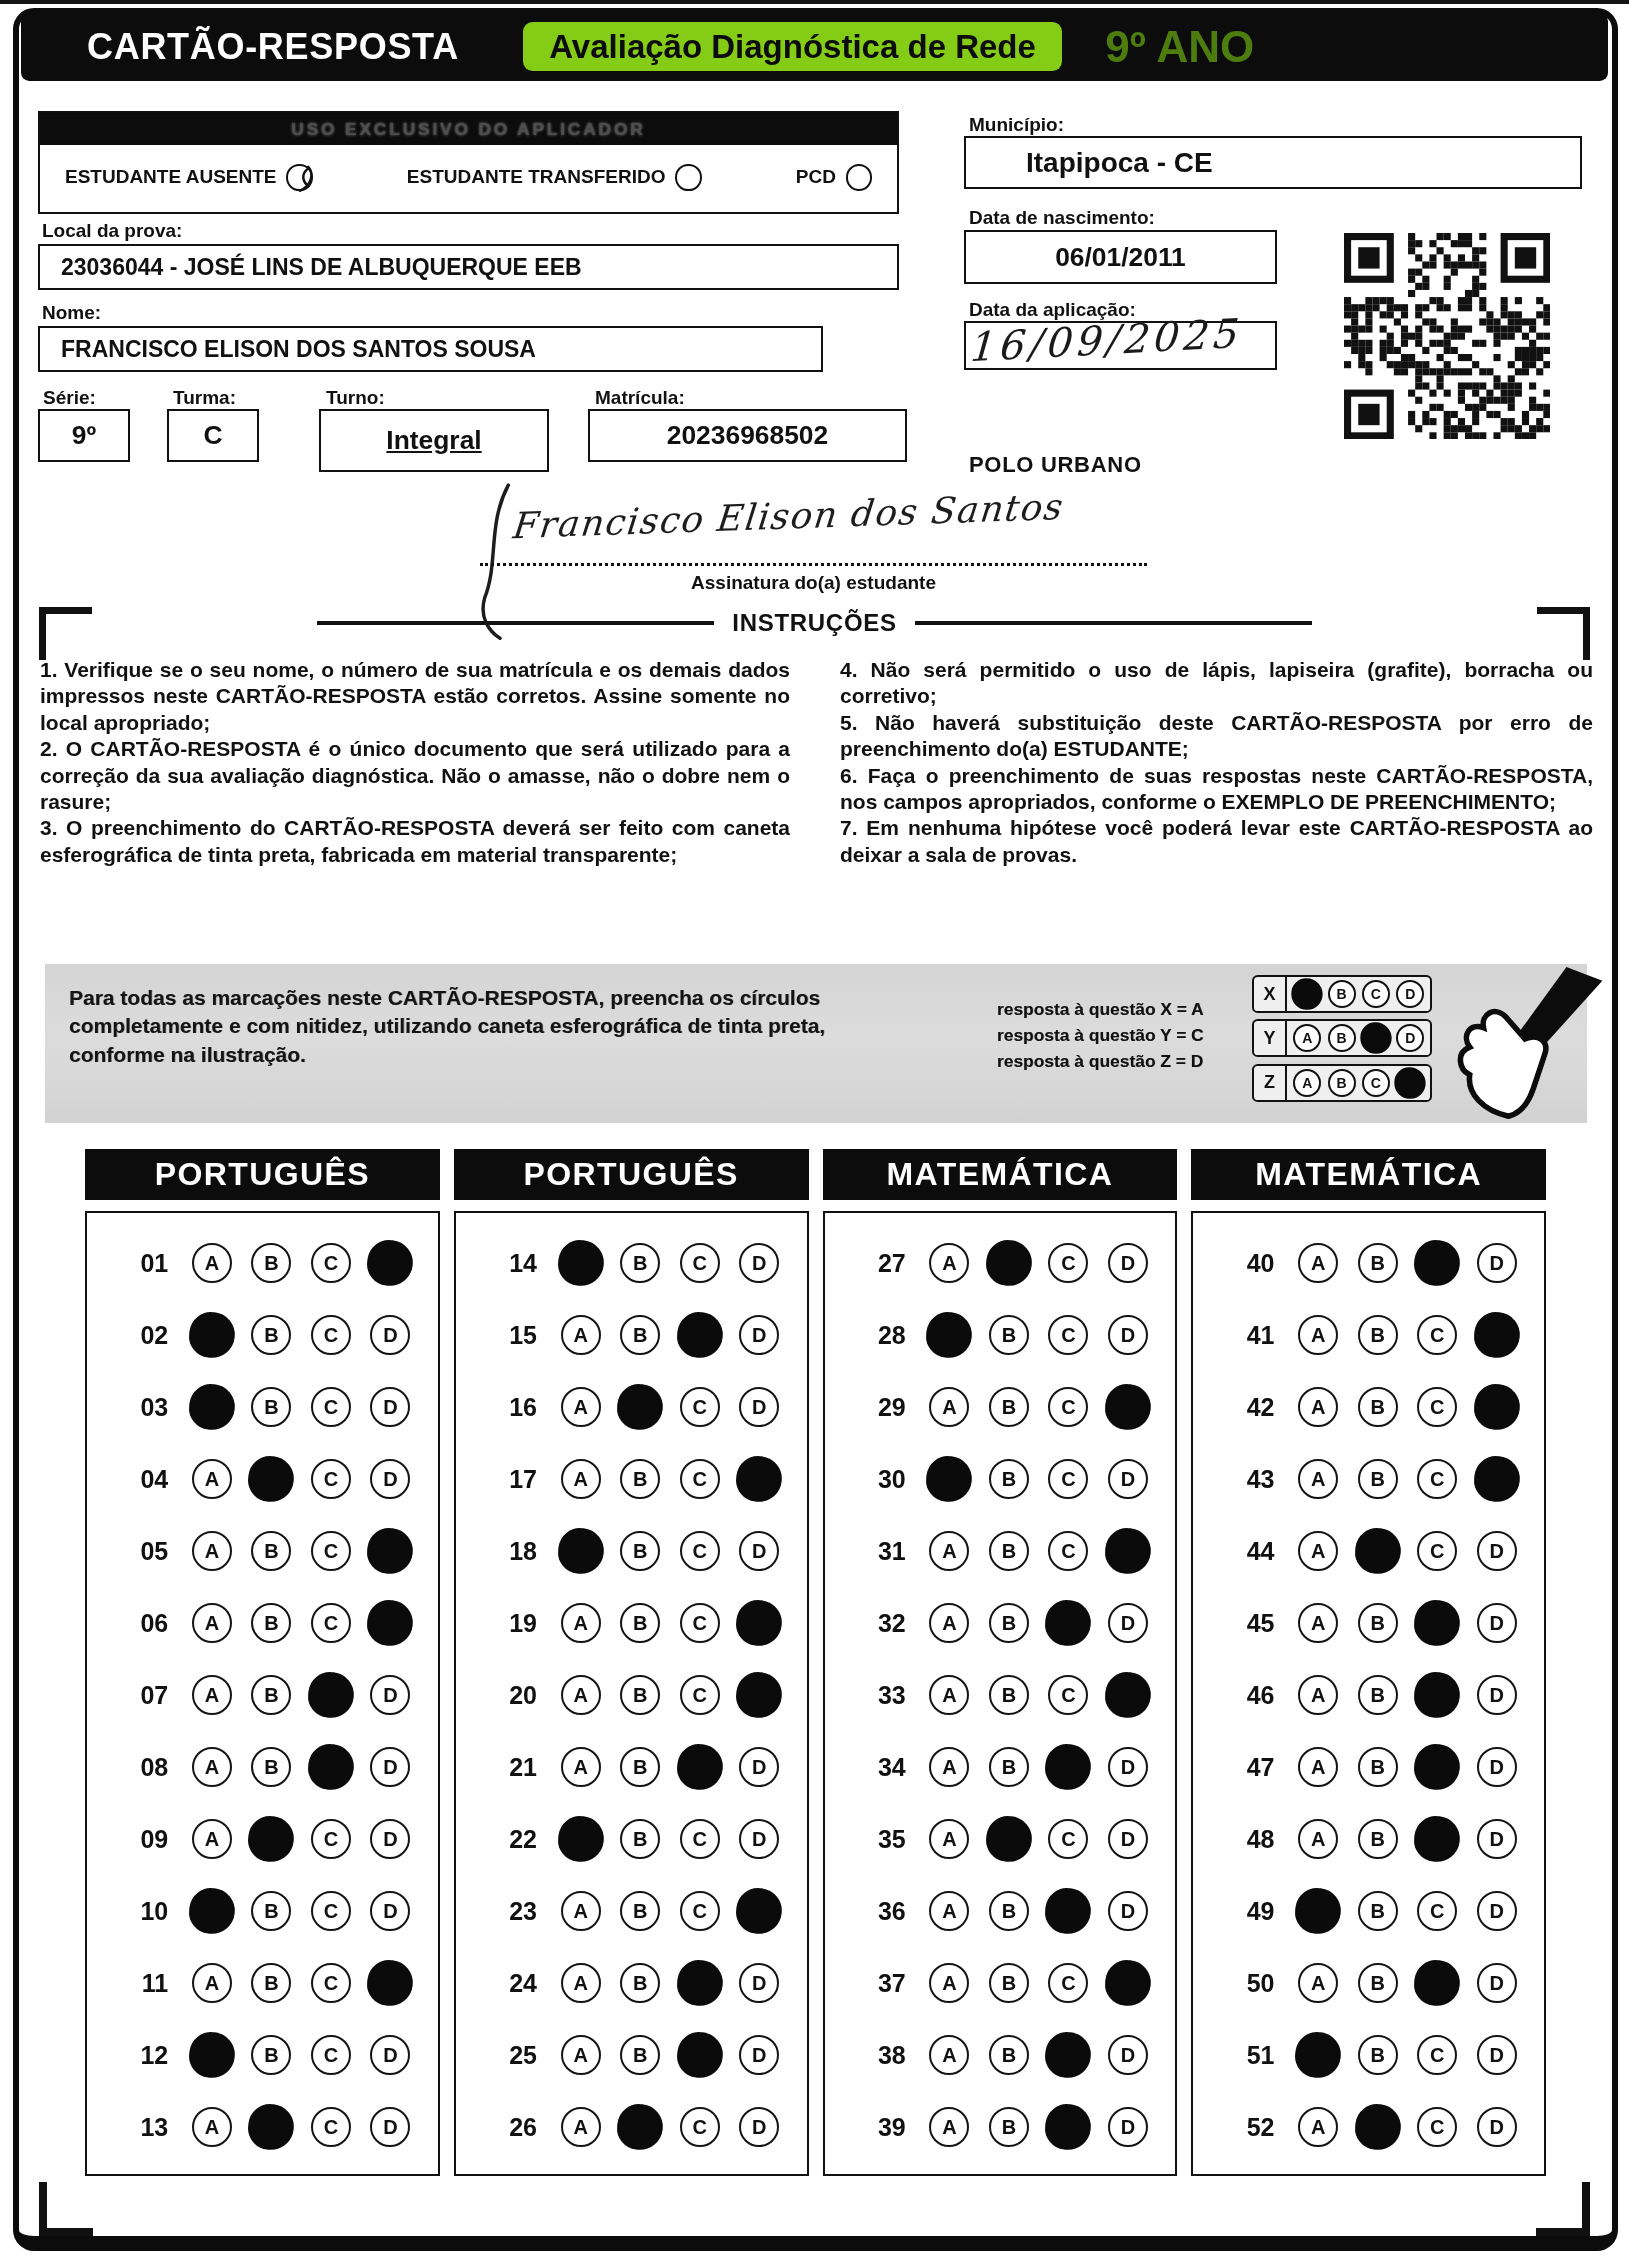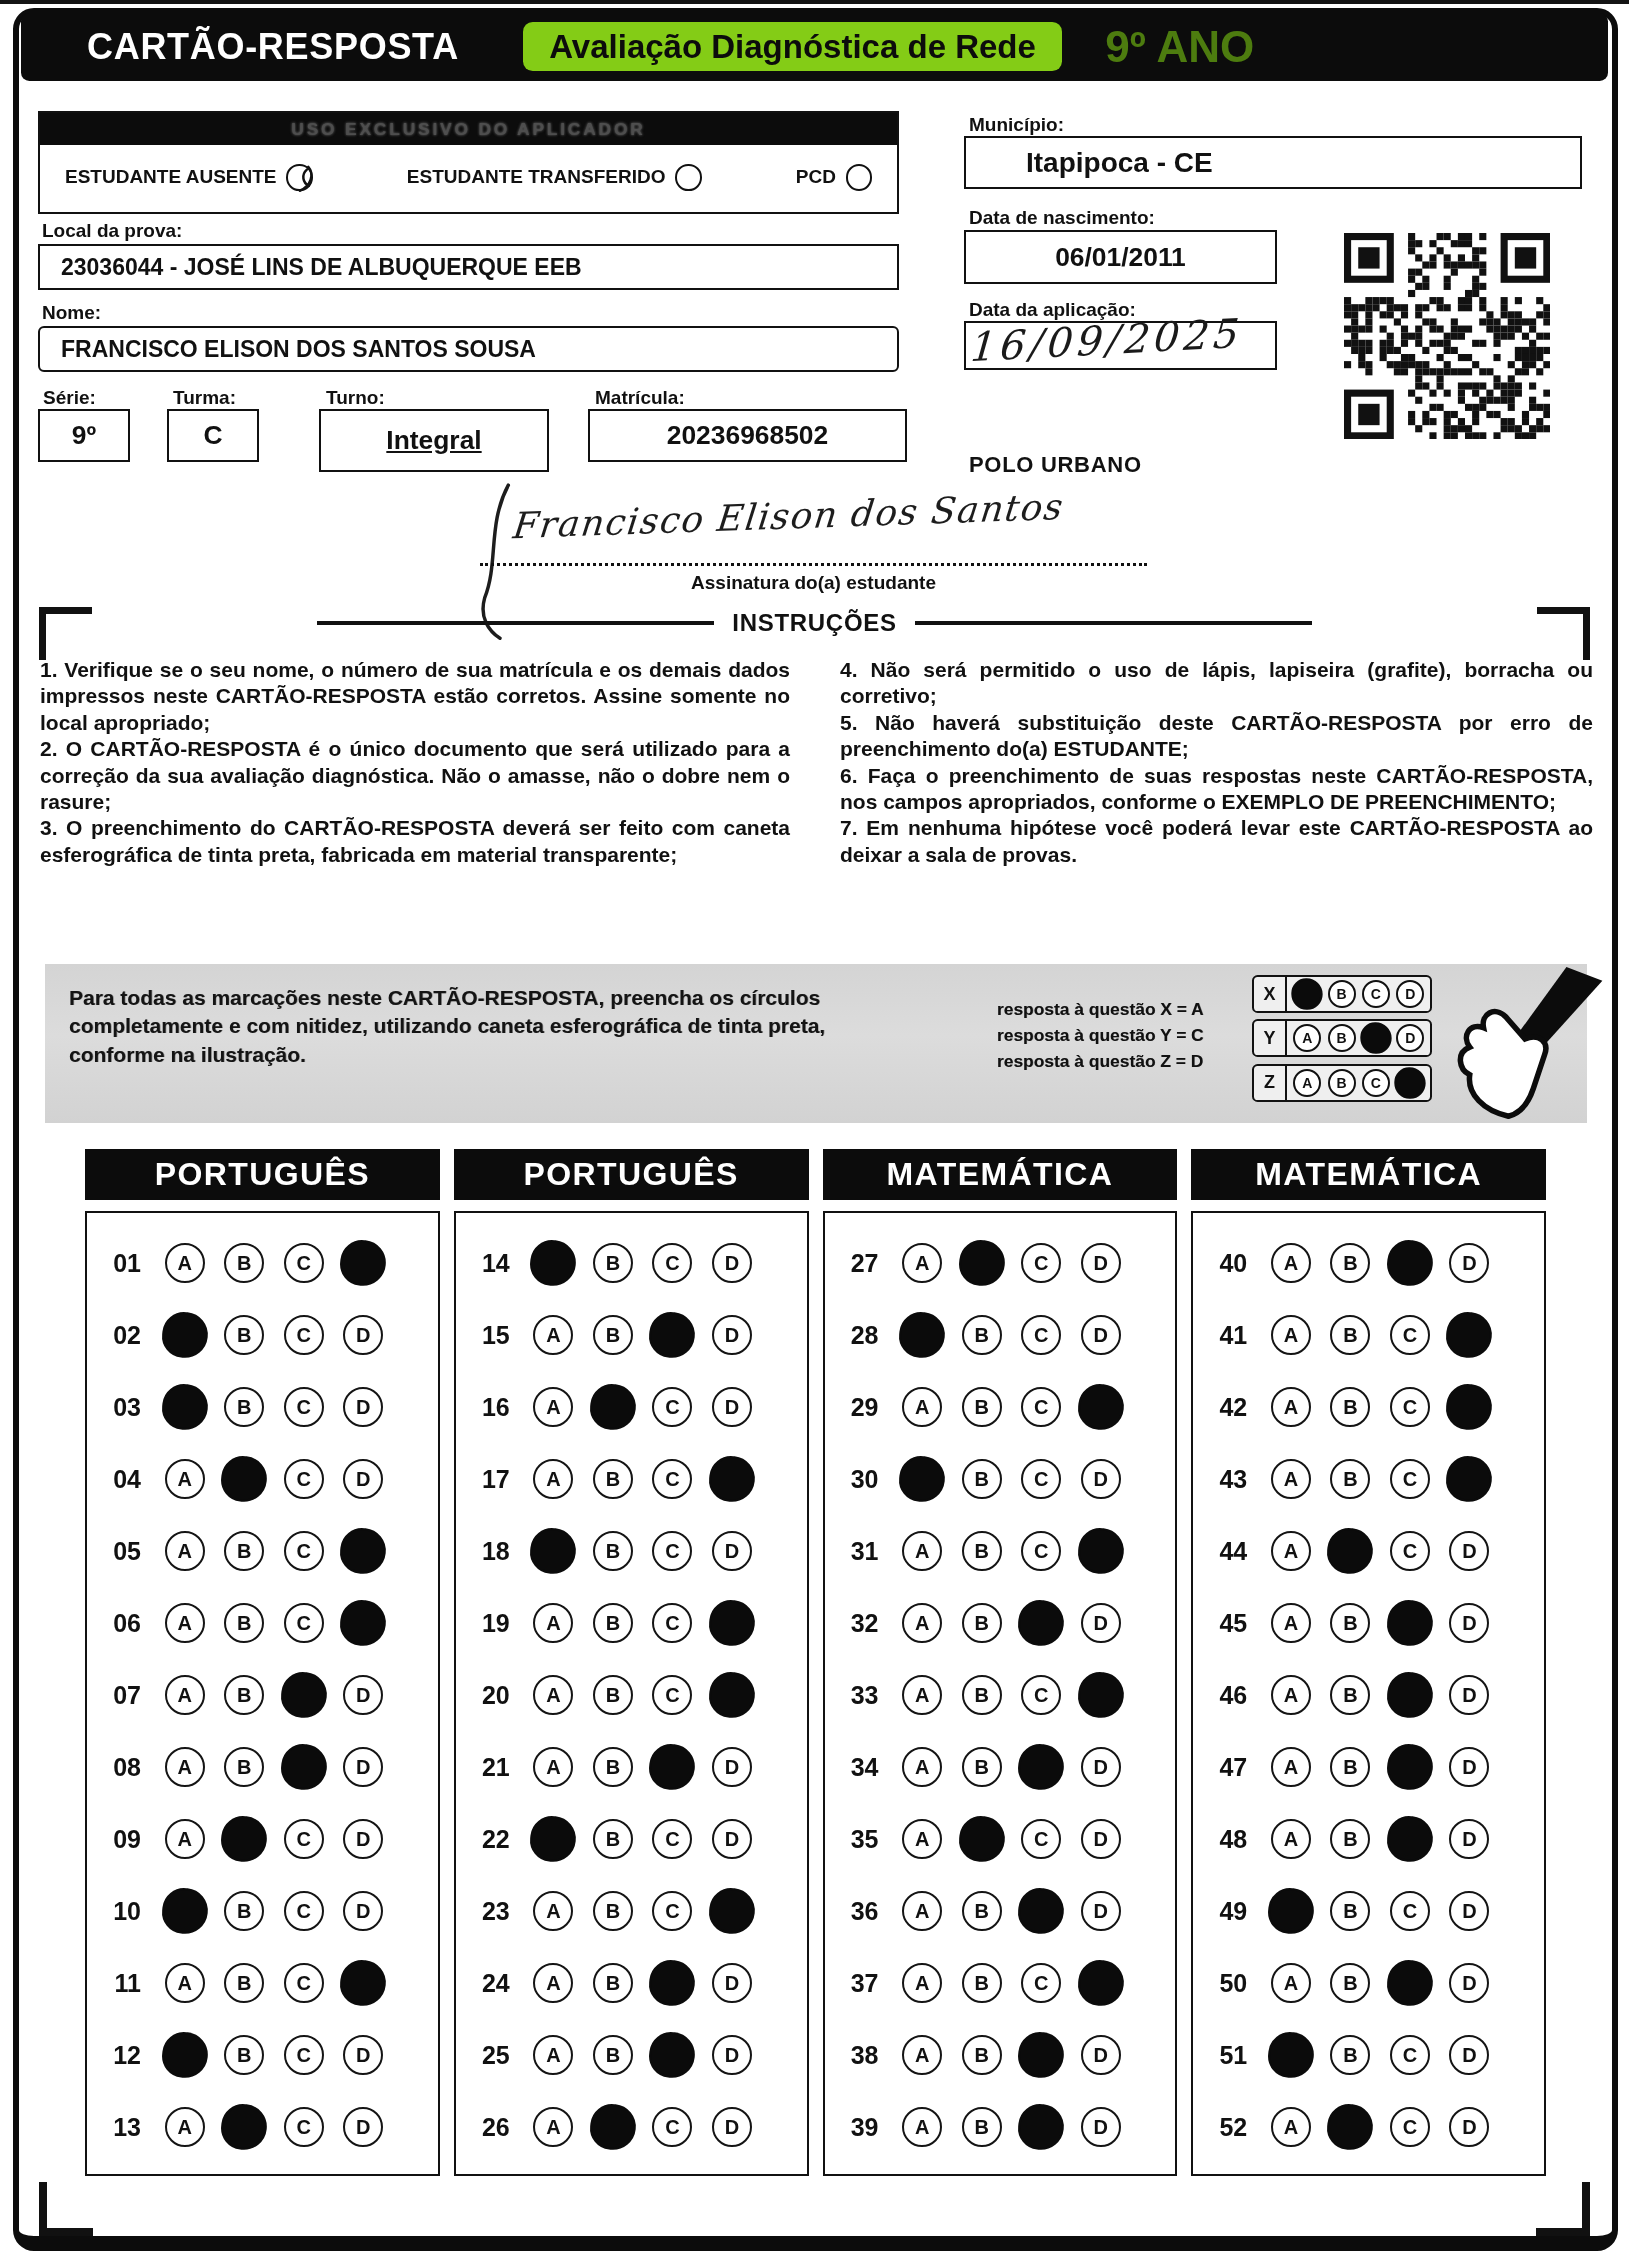--- a/index.html
+++ b/index.html
@@ -26,21 +26,21 @@
   .circle{width:26.4px;height:26.4px;border:2.1px solid #111;border-radius:50%;margin-left:9.7px;position:relative;box-sizing:border-box;background:#fff;}
   .circle svg{position:absolute;left:-2.8px;top:-2.8px;width:31px;height:31px;}
 
   .flabel{position:absolute;font-size:19px;font-weight:bold;white-space:nowrap;}
   .fbox{position:absolute;border:2.1px solid #111;background:#fff;box-sizing:border-box;}
   .fvalue{display:flex;align-items:center;height:100%;font-weight:bold;font-size:23px;padding-left:21px;white-space:nowrap;}
   .fvalue.center{justify-content:center;padding-left:0;font-size:26.4px;}
   .fvalue.mun{font-size:28px;padding-left:60px;}
 
   .lbl-local{left:42px;top:220px;}   .box-local{left:38px;top:244px;width:861px;height:46px;}
-  .lbl-nome{left:42px;top:302px;}    .box-nome{left:38px;top:326px;width:861px;height:46px;border-radius:6px;}
+  .lbl-nome{left:42px;top:302px;}    .box-nome{left:38px;top:326px;width:785px;height:46px;}
   .lbl-serie{left:43px;top:387px;}   .box-serie{left:38px;top:409px;width:92px;height:53px;}
   .lbl-turma{left:173px;top:387px;}  .box-turma{left:167px;top:409px;width:92px;height:53px;}
   .lbl-turno{left:326px;top:387px;}  .box-turno{left:319px;top:409px;width:230px;height:63px;text-decoration:underline;}
   .lbl-matricula{left:595px;top:387px;} .box-matricula{left:588px;top:409px;width:319px;height:53px;}
   .lbl-municipio{left:969px;top:114px;} .box-municipio{left:964px;top:136px;width:618px;height:53px;}
   .lbl-nascimento{left:969px;top:207px;} .box-nascimento{left:964px;top:230px;width:313px;height:54px;}
   .lbl-aplicacao{left:969px;top:299px;}  .box-aplicacao{left:964px;top:321px;width:313px;height:49px;}
   .polo{position:absolute;left:969px;top:452px;font-size:22px;font-weight:bold;letter-spacing:0.7px;}
 
   .hand-date{position:absolute;left:973px;top:324px;font-family:"DejaVu Serif",serif;font-style:italic;
@@ -86,21 +86,21 @@
   .ex-bubble{width:28px;height:28px;border:2.1px solid #111;border-radius:50%;display:flex;align-items:center;
         justify-content:center;font-size:14px;font-weight:bold;margin-left:6.3px;box-sizing:border-box;background:#fff;}
   .ex-bubble.filled{background:#0b0b0b;border-color:#0b0b0b;color:transparent;transform:scale(1.12);border-radius:48% 52% 50% 50%;}
   .hand-illustration{position:absolute;left:1381px;top:2.8px;width:198px;height:152px;}
 
   
   .answers{position:absolute;left:85px;top:1149px;width:1461px;display:flex;gap:14px;}
   .answer-column{flex:1;display:flex;flex-direction:column;}
   .col-header{background:#0c0c0c;color:#fff;font-size:32px;font-weight:bold;text-align:center;
         padding:7px 0;letter-spacing:1.4px;}
-  .col-box{margin-top:11px;border:2.8px solid #111;padding:14px 0 11px;display:flex;flex-direction:column;background:#fff;}
+  .col-box{margin-top:11px;border:2.8px solid #111;padding:14px 0 11px;display:flex;flex-direction:column;background:#fff;align-items:center;}
   .q-row{display:flex;align-items:center;height:72px;padding-left:11px;}
   .q-num{width:43px;text-align:right;font-size:25px;font-weight:bold;margin-right:4.2px;}
   .bubble{width:40px;height:40px;border:2.8px solid #141414;border-radius:50%;display:flex;align-items:center;
         justify-content:center;font-size:20px;font-weight:bold;margin-left:19.5px;box-sizing:border-box;background:#fff;}
   .bubble.filled{background:#0b0b0b;border-color:#0b0b0b;color:transparent;transform:scale(1.14) rotate(6deg);
         border-radius:49% 51% 52% 48%;}
 </style>
 </head>
 <body>
 

